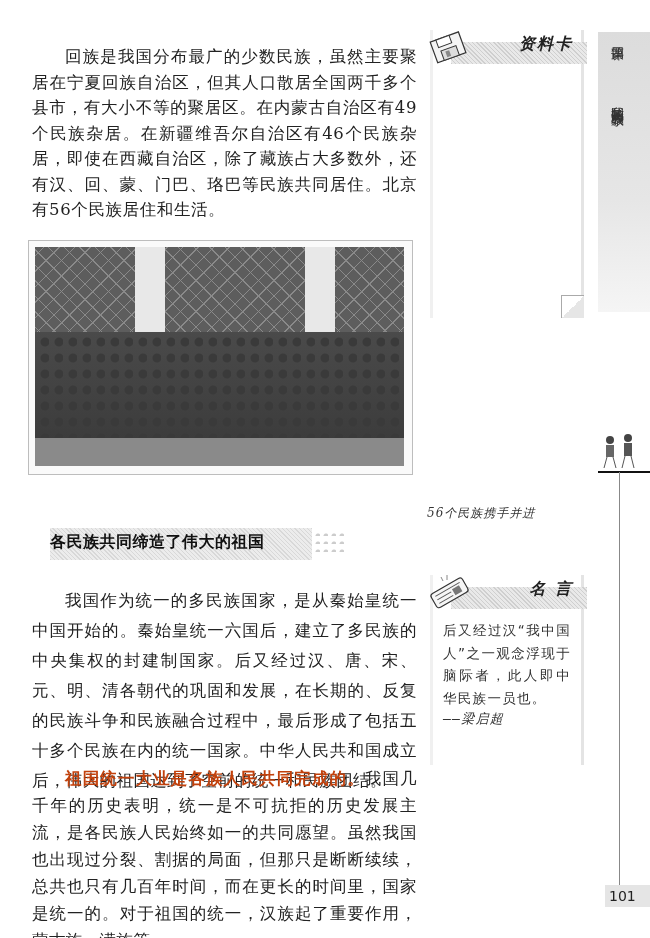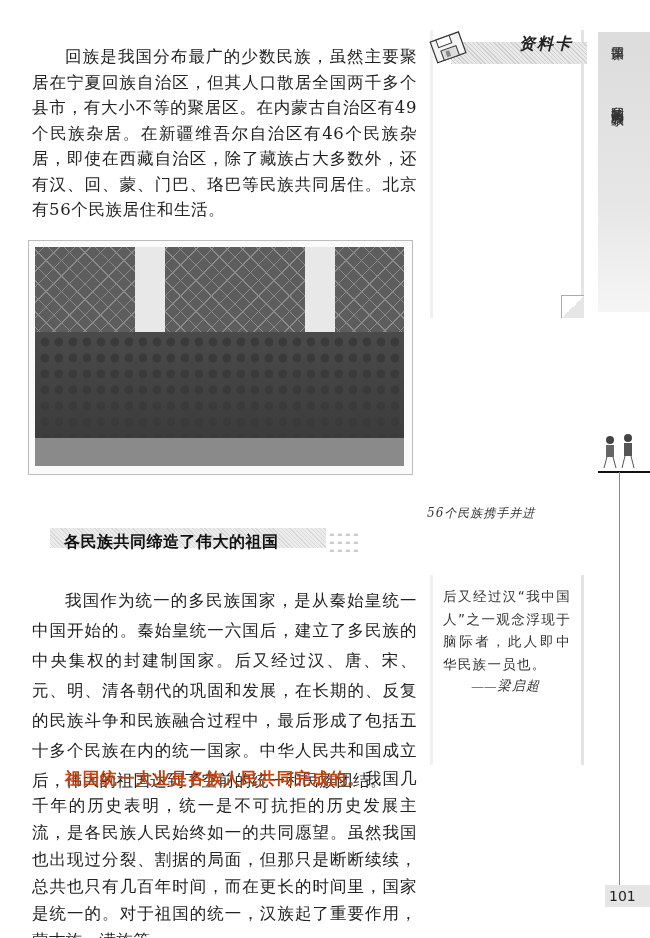--- a/index.html
+++ b/index.html
@@ -44,24 +44,24 @@
       linear-gradient(180deg, #4a4a4a, #3b3b3b);
   }
   .photo .ground { position:absolute; left:0; right:0; bottom:0; height:28px; background:#8a8a8a; }
   .caption {
     position:absolute; left:427px; top:457px;
     font-style:italic; font-size:12px; letter-spacing:1px; color:#333;margin-top:48px;
   }
 
   
   .section-heading {
-    position:absolute; left:50px; top:528px; width:262px; height:20px;
+    position:absolute; left:50px; top:528px; width:262px; height:32px;
     background:repeating-linear-gradient(45deg,#d8d8d8 0 1px,#ececec 1px 3px);
     font-family:"DejaVu Serif","Liberation Serif",serif; font-weight:bold;
-    font-size:16px; line-height:28px; padding-left:14px; color:#111; letter-spacing:0.5px;
+    font-size:16px; line-height:28px; color:#111; letter-spacing:0.5px;
   }
   .section-heading .fade {
     position:absolute; right:-32px; top:0; width:32px; height:28px;
     background:radial-gradient(circle at 6px 8px,#ccc 0 2px,transparent 3px) 0 0/8px 8px;
   }
 
   
   .card {
     position:absolute; left:430px; width:148px; background:#fff;
     border-right:3px solid #e4e4e4; border-left:3px solid #f0f0f0;
@@ -88,21 +88,21 @@
   }
   .card-body .indent { text-indent:3em; display:block; }
   #card1 { top:30px; height:288px; }
   #card2 { top:575px; height:190px; }
   .fold {
     position:absolute; right:-3px; bottom:0; width:22px; height:22px;
     background:linear-gradient(135deg,#fff 50%,#e6e6e6 50%);
     border-left:1px solid #aaa; border-top:1px solid #aaa;
   }
   .attribution {
-    text-align:center; font-style:italic; font-family:Liberation Serif, serif;
+    text-align:left; font-style:italic; font-family:Liberation Mono, monospace;
     font-size:13px; padding-right:2px;
   }
 
   
   .chapter-tab {
     position:absolute; left:598px; top:32px; width:52px; height:280px;
     background:linear-gradient(180deg,#dcdcdc 0%,#e6e6e6 60%,#f5f5f5 100%);
   }
   .chapter-tab .lesson, .chapter-tab .topic {
     position:absolute; left:10px; writing-mode:vertical-rl; text-orientation:upright;
@@ -160,20 +160,35 @@
       </g>
     </svg>
     <span class="title">资料卡</span>
   </div>
   <div class="card-body">
   </div>
   <div class="fold"></div>
 </div>
 
 <div id="card2" class="card">
+  <div class="card-header">
+    <div class="band"></div>
+    <svg class="icon" viewBox="0 0 44 34">
+      <g transform="rotate(-30 22 17)">
+        <rect x="4" y="10" width="36" height="16" rx="3" fill="#f6f6f6" stroke="#333" stroke-width="1.2"></rect>
+        <line x1="8" y1="14" x2="36" y2="14" stroke="#555" stroke-width="1"></line>
+        <line x1="8" y1="18" x2="24" y2="18" stroke="#555" stroke-width="1"></line>
+        <rect x="26" y="16" width="8" height="7" fill="#777"></rect>
+        <line x1="8" y1="22" x2="24" y2="22" stroke="#555" stroke-width="1"></line>
+      </g>
+      <line x1="14" y1="2" x2="16" y2="6" stroke="#888"></line>
+      <line x1="20" y1="0" x2="20" y2="5" stroke="#888"></line>
+    </svg>
+    <span class="title">名 言</span>
+  </div>
   <div class="card-body">
     <span>后又经过汉“我中国人”之一观念浮现于脑际者，此人即中华民族一员也。</span>
     <div class="attribution">——梁启超</div>
   </div>
 </div>
 
 <div class="chapter-tab">
   <span class="lesson">第四课</span>
   <span class="topic">我国的民族和宗教</span>
 </div>

